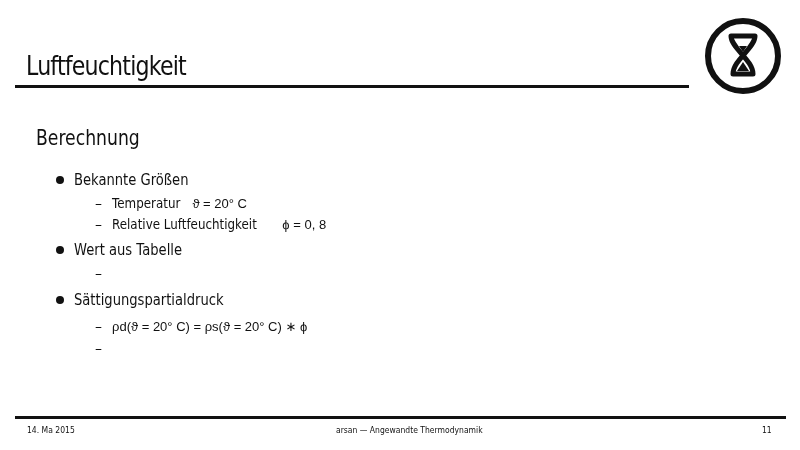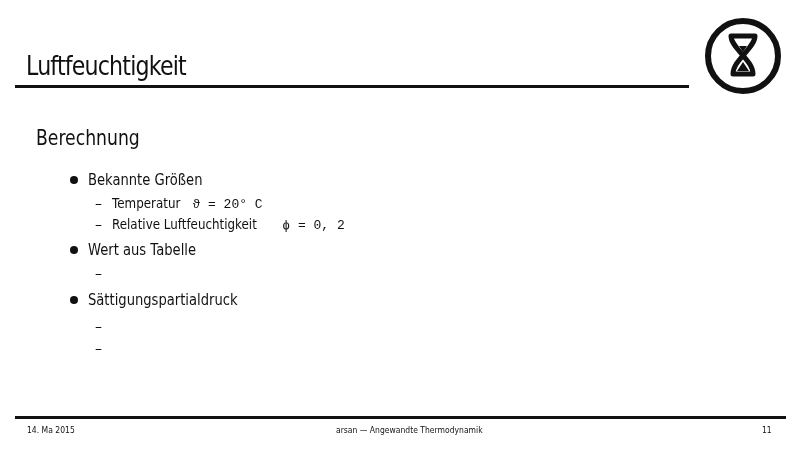--- a/index.html
+++ b/index.html
@@ -5,27 +5,27 @@
   html, body { margin:0; padding:0; background:#fff; }
   body { width:800px; height:450px; position:relative; overflow:hidden;
          font-family:"DejaVu Sans", "Liberation Sans", sans-serif; color:#111; }
   .title { position:absolute; left:26px; top:50px; font-size:27px; font-weight:normal;
            letter-spacing:-1px; transform:scaleX(0.82); transform-origin:left center;
            font-family:"DejaVu Sans", sans-serif; }
   .title-rule { position:absolute; left:15px; top:85px; width:674px; height:3px; background:#111; }
   .logo { position:absolute; left:703px; top:16px; width:80px; height:80px; }
   .section { position:absolute; left:36px; top:126px; font-size:21px;
              transform:scaleX(0.82); transform-origin:left center; }
-  .l1 { position:absolute; left:70px; font-size:16px; display:flex; align-items:center; }
+  .l1 { position:absolute; left:56px; font-size:16px; display:flex; align-items:center; }
   .l1 .bullet { width:8px; height:8px; border-radius:50%; background:#111; margin-right:10px; }
   .l1 .txt { transform:scaleX(0.82); transform-origin:left center; white-space:nowrap; }
   .l2 { position:absolute; left:95px; font-size:14px; white-space:nowrap; display:flex; align-items:baseline; }
   .l2 .dash { margin-right:10px; }
   .l2 .txt { transform:scaleX(0.85); transform-origin:left center; }
-  .math { font-family:Liberation Mono, monospace; font-size:13px; }
+  .math { font-family:Liberation Sans, sans-serif; font-size:13px; }
   .footer-rule { position:absolute; left:15px; top:416px; width:771px; height:3px; background:#111; }
   .foot { position:absolute; top:425px; font-size:9px; transform:scaleX(0.85); transform-origin:left center; white-space:nowrap; }
 </style>
 </head>
 <body>
 
 <div class="title">Luftfeuchtigkeit</div>
 <div class="title-rule"></div>
 
 <svg class="logo" viewBox="0 0 80 80">
@@ -42,37 +42,38 @@
   <span class="txt">Bekannte Größen</span>
 </div>
 <div class="l2" style="top:195px">
   <span class="dash">–</span>
   <span class="txt">Temperatur </span>
   <span class="math">ϑ = 20° C</span>
 </div>
 <div class="l2" style="top:216px">
   <span class="dash">–</span>
   <span class="txt">Relative Luftfeuchtigkeit </span>
-  <span class="math">ϕ = 0, 2</span>
+  <span class="math">ϕ = 0, 8</span>
 </div>
 
 <div class="l1" style="top:240px">
   <span class="bullet"></span>
   <span class="txt">Wert aus Tabelle</span>
 </div>
 <div class="l2" style="top:265px">
   <span class="dash">–</span>
 </div>
 
 <div class="l1" style="top:290px">
   <span class="bullet"></span>
   <span class="txt">Sättigungspartialdruck</span>
 </div>
 <div class="l2" style="top:318px">
   <span class="dash">–</span>
+  <span class="math">ρd(ϑ = 20° C) = ρs(ϑ = 20° C) ∗ ϕ</span>
 </div>
 <div class="l2" style="top:340px">
   <span class="dash">–</span>
 </div>
 
 <div class="footer-rule"></div>
 <div class="foot" style="left:27px">14. Ma 2015</div>
 <div class="foot" style="left:336px">arsan — Angewandte Thermodynamik</div>
 <div class="foot" style="left:762px">11</div>
 

